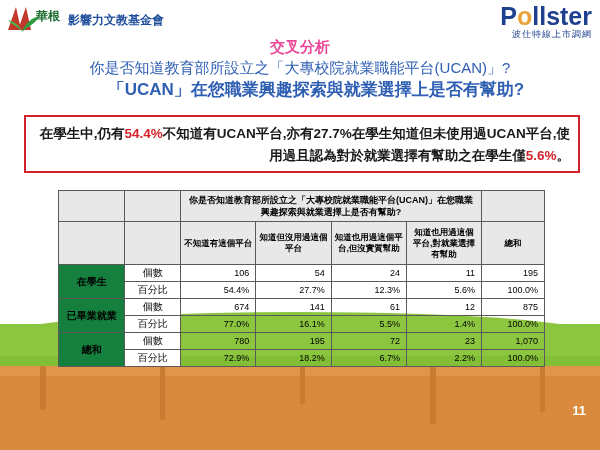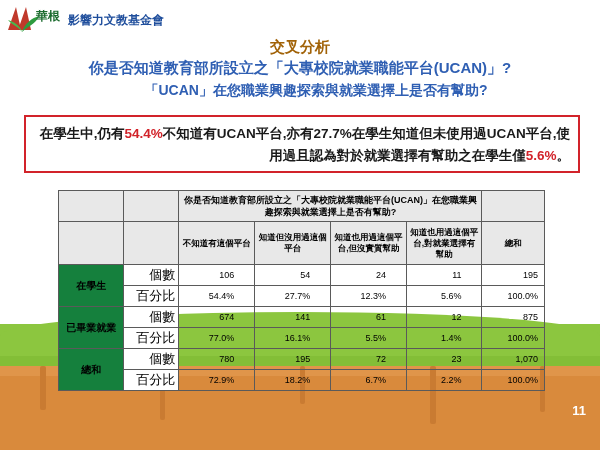--- a/index.html
+++ b/index.html
@@ -26,40 +26,40 @@
   .logo-left .zh{position:absolute;left:30px;top:4px;font-size:12px;font-weight:bold;color:#1b6b2e;letter-spacing:0px;}
   .logo-left .zh2{position:absolute;left:62px;top:8px;font-size:12px;font-weight:bold;color:#1f4e9c;}
 
   .logo-right{position:absolute;right:8px;top:2px;text-align:right;}
   .logo-right .brand{font-size:25px;font-weight:bold;color:#1f3f8f;letter-spacing:0px;}
   .logo-right .brand .o{color:#e8a33d;}
   .logo-right .sub{font-size:9px;color:#1f3f8f;letter-spacing:1px;margin-top:-3px;}
 
   
   .title-wrap{position:absolute;left:0;right:0;top:36px;text-align:center;}
-  .t1{font-size:15px;font-weight:bold;color:#a16207;line-height:21px;}
-  .t2{font-size:15px;font-weight:bold;color:#2f5fb3;line-height:22px;}
-  .t3{font-size:14px;font-weight:bold;color:#2f5fb3;line-height:22px;margin-left:32px;}
+  .t1{font-size:15px;font-weight:bold;color:#ec4899;line-height:21px;}
+  .t2{font-size:15px;font-weight:normal;color:#2f5fb3;line-height:22px;}
+  .t3{font-size:17px;font-weight:bold;color:#2f5fb3;line-height:22px;margin-left:32px;}
 
   
   .box{position:absolute;left:24px;top:115px;width:552px;height:54px;
        border:2px solid #d2232a;background:#ffffff;text-align:right;}
   .box p{margin:0;padding:6px 8px 0 8px;font-size:13.5px;font-weight:bold;color:#1a1a1a;line-height:22px;}
   .red{color:#d2232a;}
 
   
   .tbl-wrap{position:absolute;left:58px;top:190px;width:487px;}
   table{border-collapse:collapse;width:100%;font-size:9px;color:#000;}
   td,th{border:1px solid #5a5a5a;padding:1px 3px;vertical-align:middle;}
   .hdr-top{background:#e8e8e8;text-align:center;font-weight:bold;font-size:9px;line-height:12px;padding:3px 4px;}
   .hdr-sub{background:#e8e8e8;text-align:center;font-weight:bold;font-size:8.5px;line-height:11px;height:40px;}
   .corner{background:#e8e8e8;border:1px solid #5a5a5a;}
   .rowlbl{background:#15803d;text-align:center;font-weight:bold;font-size:10px;width:64px;}
-  .metric{background:#ffffff;text-align:right;font-size:13px;width:52px;}
-  .num{text-align:right;font-size:9px;padding-right:20px;}
+  .metric{background:#ffffff;text-align:center;font-size:10px;width:52px;}
+  .num{text-align:right;font-size:9px;padding-right:6px;}
   .totcol{text-align:right;font-size:9px;padding-right:6px;}
 
   .pagenum{position:absolute;right:14px;bottom:32px;font-size:13px;color:#ffffff;font-weight:bold;}
 </style>
 </head>
 <body>
 
 <div class="slide">
 
   <div class="ground"></div>
@@ -76,20 +76,24 @@
     <svg class="mark" viewBox="0 0 34 30">
       <path d="M2 26 L10 3 L15 26 Z" fill="#c0392b"></path>
       <path d="M12 26 L20 3 L25 26 Z" fill="#c0392b"></path>
       <path d="M16 28 C22 22 30 20 33 12 C26 14 19 19 16 28 Z" fill="#2e9b3f"></path>
       <path d="M16 28 C12 22 6 21 2 16 C8 18 14 21 16 28 Z" fill="#49b54d"></path>
     </svg>
     <span class="zh">華根</span>
     <span class="zh2">影響力文教基金會</span>
   </div>
 
+  <div class="logo-right">
+    <div class="brand"><span>P</span><span class="o">o</span><span>llster</span></div>
+    <div class="sub">波仕特線上市調網</div>
+  </div>
 
   <div class="title-wrap">
     <div class="t1">交叉分析</div>
     <div class="t2">你是否知道教育部所設立之「大專校院就業職能平台(UCAN)」?</div>
     <div class="t3">「UCAN」在您職業興趣探索與就業選擇上是否有幫助?</div>
   </div>
 
   <div class="box">
     <p><span>在學生中,仍有</span><span class="red">54.4%</span><span>不知道有UCAN平台</span><span>,亦有27.7%在學生知道但未使</span><span>用過UCAN平台,使用過且認為對於就業選擇有幫助之在學生僅</span><span class="red">5.6%</span><span>。</span></p>
   </div>

